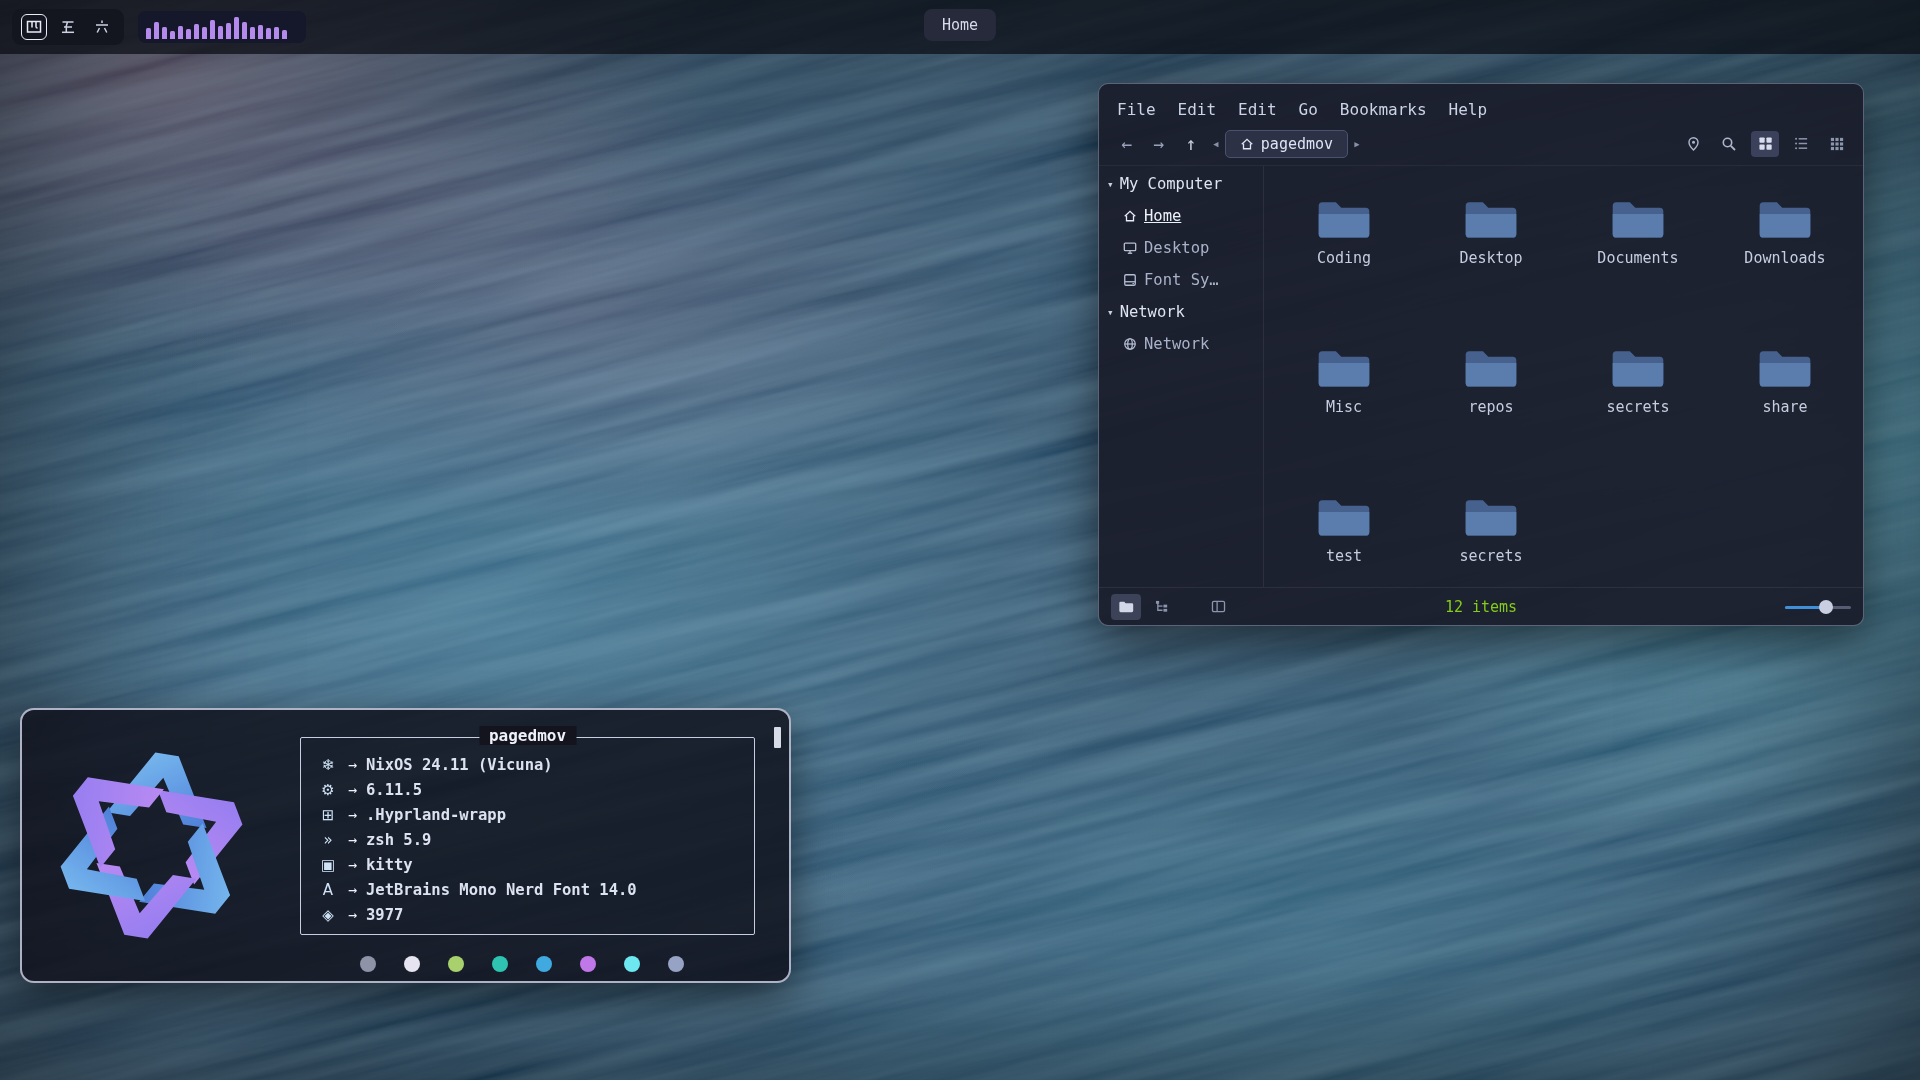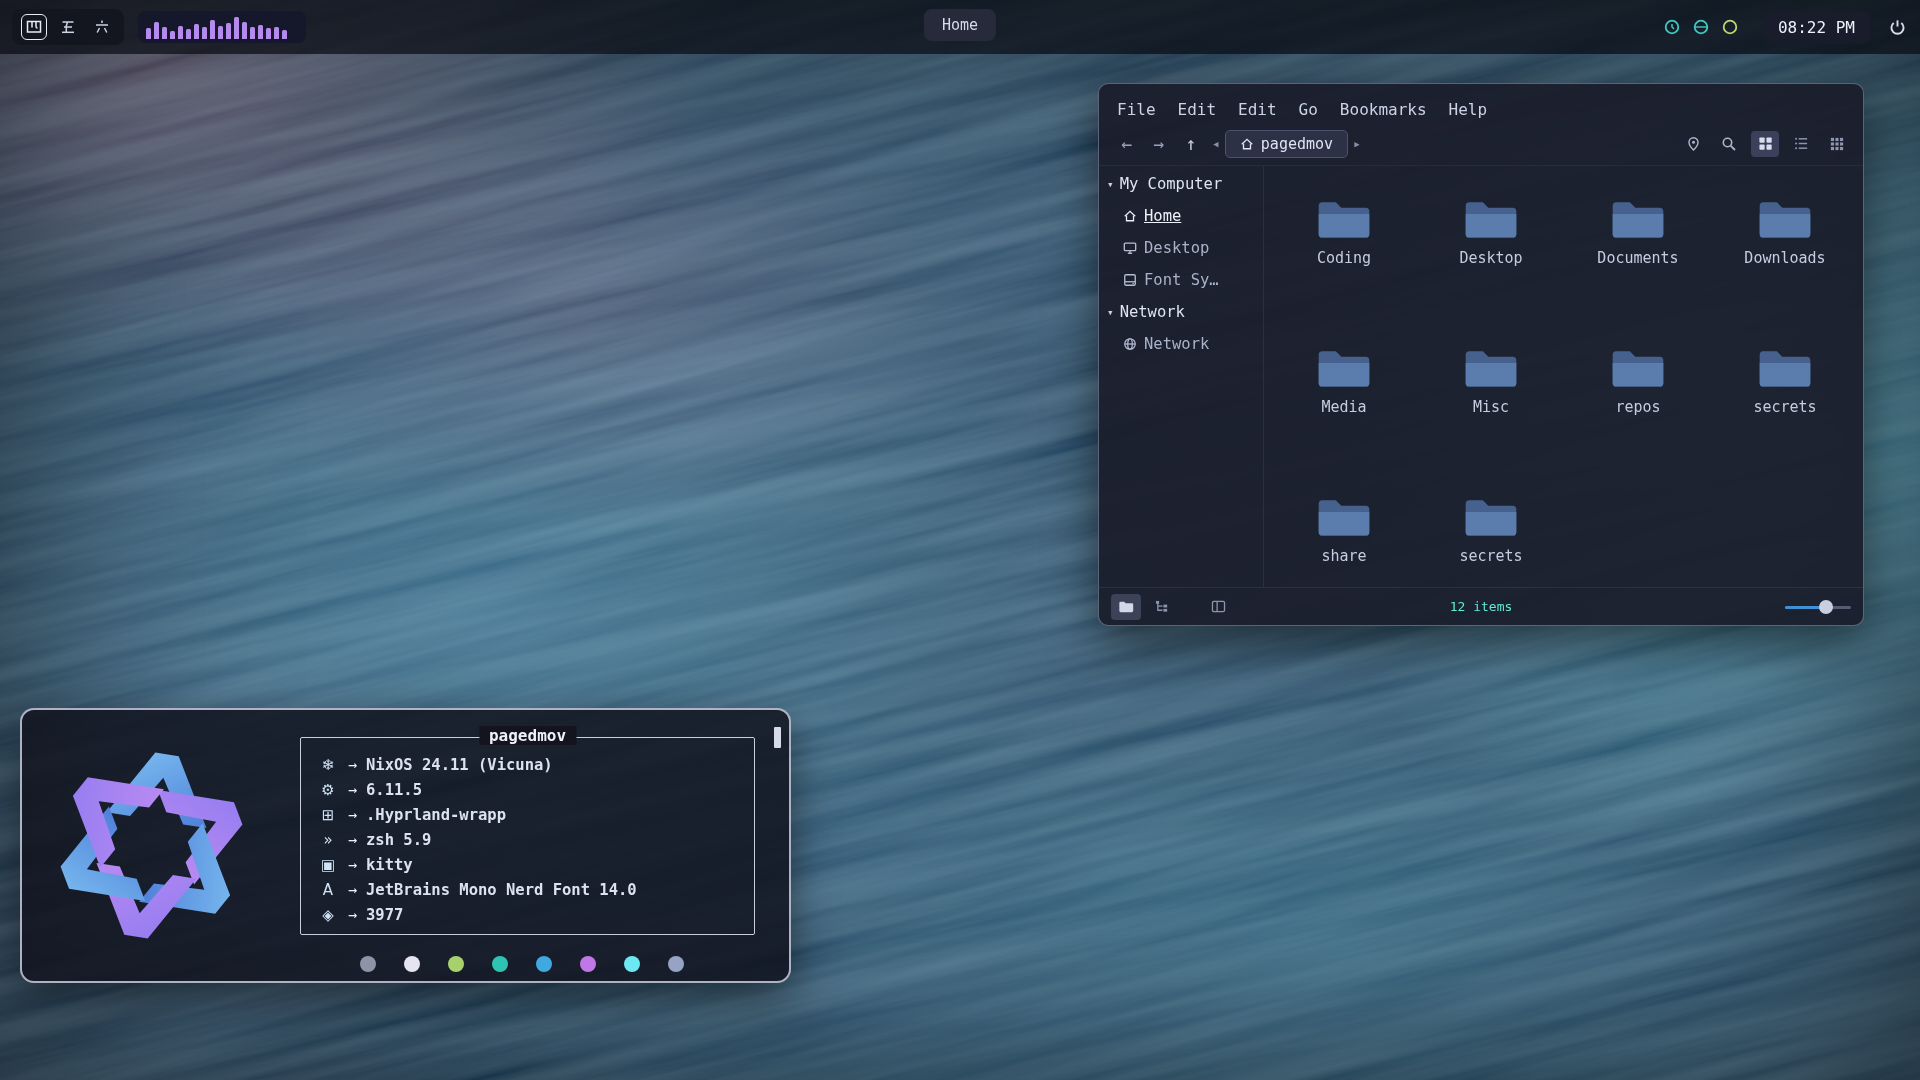--- a/index.html
+++ b/index.html
@@ -63,21 +63,21 @@
   .side-item.selected .side-label { color:#edf1fb; text-decoration:underline; }
   .caret { font-size:11px; color:#c8d0e4; }
   .fm-files { position:absolute; left:181px; top:30px; display:grid;
               grid-template-columns:repeat(4,128px); column-gap:19px; row-gap:78px; }
   .tile { width:128px; display:flex; flex-direction:column; align-items:center; }
   .tile-label { margin-top:6px; font-size:15px; color:#c6cde0;text-align:center; }
   .fm-statusbar { position:absolute; left:0; bottom:0; width:100%; height:38px;
                   border-top:1px solid rgba(255,255,255,0.07); display:flex; align-items:center; padding:0 12px; }
   .statbtn { width:30px; height:26px; display:flex; align-items:center; justify-content:center; border-radius:4px; }
   .statbtn.active { background:#3c4258; }
-  .items-count { position:absolute; left:50%; transform:translateX(-50%); font-size:13px; color:#5eead4; }
+  .items-count { position:absolute; left:50%; transform:translateX(-50%); font-size:15px; color:#84cc16; }
   .zoom { margin-left:auto; display:flex; align-items:center; width:66px; height:14px; position:relative; }
   .zoom-track { position:absolute; left:0; right:0; top:6px; height:3px; background:#565c74; border-radius:2px; }
   .zoom-fill { position:absolute; left:0; width:58%; top:6px; height:3px; background:#3f8fd9; border-radius:2px; }
   .zoom-knob { position:absolute; left:52%; top:0; width:14px; height:14px; border-radius:50%; background:#c9cfe0; }
 
   
   .fetch { position:absolute; left:20px; top:708px; width:771px; height:275px;
            background:rgba(16,17,27,0.84); border:2px solid rgba(202,205,224,0.85);
            border-radius:14px; box-shadow:0 14px 44px rgba(0,0,0,.5); }
   .fetch-logo { position:absolute; left:22px; top:28px; }
@@ -161,42 +161,20 @@
       <span class="vbar" style="height: 70%;"></span>
       <span class="vbar" style="height: 50%;"></span>
       <span class="vbar" style="height: 60%;"></span>
       <span class="vbar" style="height: 45%;"></span>
       <span class="vbar" style="height: 52%;"></span>
       <span class="vbar" style="height: 38%;"></span>
     </div>
 
   <div class="bar-title">Home</div>
 
-  <div class="bar-right">
-    <div class="sysicons">
-      <svg width="18" height="18" viewBox="0 0 18 18">
-        <circle cx="9" cy="9" r="6.3" fill="none" stroke="#41c9c0" stroke-width="1.8"></circle>
-        <path d="M9 6 v3 l2 2" fill="none" stroke="#41c9c0" stroke-width="1.5"></path>
-      </svg>
-      <svg width="18" height="18" viewBox="0 0 18 18">
-        <circle cx="9" cy="9" r="6.3" fill="none" stroke="#41c9c0" stroke-width="1.8"></circle>
-        <path d="M2.7 9 h12.6" stroke="#41c9c0" stroke-width="1.4"></path>
-      </svg>
-      <svg width="18" height="18" viewBox="0 0 18 18">
-        <circle cx="9" cy="9" r="6.3" fill="none" stroke="#b8d96d" stroke-width="1.8"></circle>
-      </svg>
-    </div>
-    <div class="clockpill">08:22 PM</div>
-    <div class="powerbtn">
-      <svg width="19" height="19" viewBox="0 0 20 20">
-        <path d="M10 2.5 v6.5" stroke="#d9dcef" stroke-width="2" fill="none"></path>
-        <path d="M6 5.2 a6.4 6.4 0 1 0 8 0" stroke="#d9dcef" stroke-width="2" fill="none"></path>
-      </svg>
-    </div>
-  </div>
 </div>
 
 <div class="fm">
 
   <div class="fm-menubar">
     <span>File</span>
     <span>Edit</span>
     <span>Edit</span>
     <span>Go</span>
     <span>Bookmarks</span>
@@ -351,27 +329,20 @@
   </div>
 
   <div class="tile">
     <svg width="58" height="47" viewBox="0 0 64 52">
       <path d="M4 11 a4 4 0 0 1 4 -4 h15 l6 6 h27 a4 4 0 0 1 4 4 v25 a4 4 0 0 1 -4 4 H8 a4 4 0 0 1 -4 -4 z" fill="#46618e"></path>
       <path d="M4 20 h56 v22 a4 4 0 0 1 -4 4 H8 a4 4 0 0 1 -4 -4 z" fill="#5b7dad"></path>
     </svg>
     <div class="tile-label">Downloads</div>
   </div>
 
-  <div class="tile">
-    <svg width="58" height="47" viewBox="0 0 64 52">
-      <path d="M4 11 a4 4 0 0 1 4 -4 h15 l6 6 h27 a4 4 0 0 1 4 4 v25 a4 4 0 0 1 -4 4 H8 a4 4 0 0 1 -4 -4 z" fill="#46618e"></path>
-      <path d="M4 20 h56 v22 a4 4 0 0 1 -4 4 H8 a4 4 0 0 1 -4 -4 z" fill="#5b7dad"></path>
-    </svg>
-    <div class="tile-label">Media</div>
-  </div>
 
   <div class="tile">
     <svg width="58" height="47" viewBox="0 0 64 52">
       <path d="M4 11 a4 4 0 0 1 4 -4 h15 l6 6 h27 a4 4 0 0 1 4 4 v25 a4 4 0 0 1 -4 4 H8 a4 4 0 0 1 -4 -4 z" fill="#46618e"></path>
       <path d="M4 20 h56 v22 a4 4 0 0 1 -4 4 H8 a4 4 0 0 1 -4 -4 z" fill="#5b7dad"></path>
     </svg>
     <div class="tile-label">Misc</div>
   </div>
 
 
@@ -392,20 +363,27 @@
   </div>
 
   <div class="tile">
     <svg width="58" height="47" viewBox="0 0 64 52">
       <path d="M4 11 a4 4 0 0 1 4 -4 h15 l6 6 h27 a4 4 0 0 1 4 4 v25 a4 4 0 0 1 -4 4 H8 a4 4 0 0 1 -4 -4 z" fill="#46618e"></path>
       <path d="M4 20 h56 v22 a4 4 0 0 1 -4 4 H8 a4 4 0 0 1 -4 -4 z" fill="#5b7dad"></path>
     </svg>
     <div class="tile-label">share</div>
   </div>
 
+  <div class="tile">
+    <svg width="58" height="47" viewBox="0 0 64 52">
+      <path d="M4 11 a4 4 0 0 1 4 -4 h15 l6 6 h27 a4 4 0 0 1 4 4 v25 a4 4 0 0 1 -4 4 H8 a4 4 0 0 1 -4 -4 z" fill="#46618e"></path>
+      <path d="M4 20 h56 v22 a4 4 0 0 1 -4 4 H8 a4 4 0 0 1 -4 -4 z" fill="#5b7dad"></path>
+    </svg>
+    <div class="tile-label">test</div>
+  </div>
 
   <div class="tile">
     <svg width="58" height="47" viewBox="0 0 64 52">
       <path d="M4 11 a4 4 0 0 1 4 -4 h15 l6 6 h27 a4 4 0 0 1 4 4 v25 a4 4 0 0 1 -4 4 H8 a4 4 0 0 1 -4 -4 z" fill="#46618e"></path>
       <path d="M4 20 h56 v22 a4 4 0 0 1 -4 4 H8 a4 4 0 0 1 -4 -4 z" fill="#5b7dad"></path>
     </svg>
     <div class="tile-label">secrets</div>
   </div>
 </div>
   </div>

